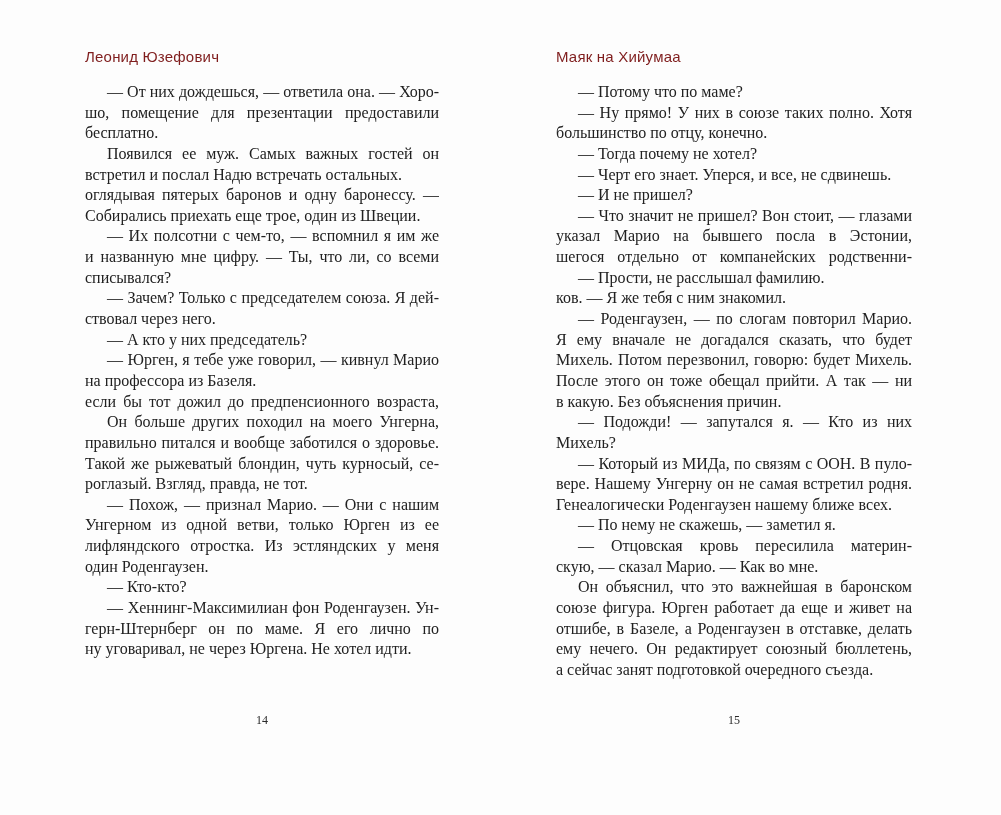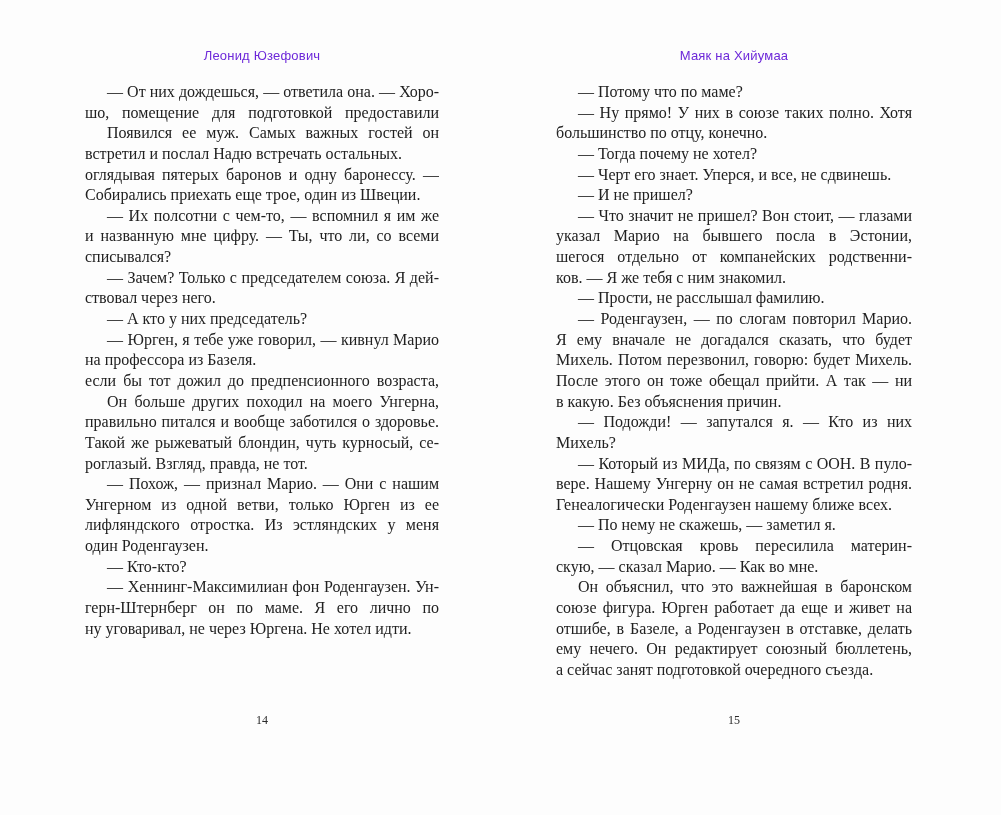--- a/index.html
+++ b/index.html
@@ -10,24 +10,23 @@
     font-family: "Liberation Serif", serif;
     position: relative;
     overflow: hidden;
   }
   .spread { position: absolute; inset: 0; }
   .page { position: absolute; top: 0; height: 815px; }
   .page.left  { left: 85px;  width: 354px; }
   .page.right { left: 556px; width: 356px; }
   .running-header {
     position: absolute; top: 48px; left: 0; right: 0;
-    text-align: center;
     font-family: "Liberation Sans", sans-serif;
-    font-size: 13px;
-    color: #6d28d9;
+    font-size: 15px;
+    color: #7f1d1d;
     letter-spacing: 0.2px;
   }
   .text-block { position: absolute; top: 82px; left: 0; right: 0; }
   .line {
     height: 20.65px;
     line-height: 20.65px;
     font-size: 16px;
     overflow: hidden;
     text-align: left;
   }
@@ -42,21 +41,22 @@
 </style>
 </head>
 <body>
 
 <div class="spread">
 
   <section class="page left">
     <div class="running-header">Леонид Юзефович</div>
     <div class="text-block">
         <div class="line j ind">— От них дождешься, — ответила она. — Хоро-</div>
-        <div class="line j">шо, помещение для подготовкой предоставили</div>
+        <div class="line j">шо, помещение для презентации предоставили</div>
+        <div class="line">бесплатно.</div>
         <div class="line j ind">Появился ее муж. Самых важных гостей он</div>
         <div class="line">встретил и послал Надю встречать остальных.</div>
         <div class="line j">оглядывая пятерых баронов и одну баронессу. —</div>
         <div class="line">Собирались приехать еще трое, один из Швеции.</div>
         <div class="line j ind">— Их полсотни с чем-то, — вспомнил я им же</div>
         <div class="line j">и названную мне цифру. — Ты, что ли, со всеми</div>
         <div class="line">списывался?</div>
         <div class="line j ind">— Зачем? Только с председателем союза. Я дей-</div>
         <div class="line">ствовал через него.</div>
         <div class="line ind">— А кто у них председатель?</div>
@@ -84,22 +84,22 @@
     <div class="text-block">
         <div class="line ind">— Потому что по маме?</div>
         <div class="line j ind">— Ну прямо! У них в союзе таких полно. Хотя</div>
         <div class="line">большинство по отцу, конечно.</div>
         <div class="line ind">— Тогда почему не хотел?</div>
         <div class="line ind">— Черт его знает. Уперся, и все, не сдвинешь.</div>
         <div class="line ind">— И не пришел?</div>
         <div class="line j ind">— Что значит не пришел? Вон стоит, — глазами</div>
         <div class="line j">указал Марио на бывшего посла в Эстонии, держав-</div>
         <div class="line j">шегося отдельно от компанейских родственни-</div>
+        <div class="line ind">— Прости, не расслышал фамилию.</div>
         <div class="line">ков. — Я же тебя с ним знакомил.</div>
-        <div class="line ind">— Прости, не расслышал фамилию.</div>
         <div class="line j ind">— Роденгаузен, — по слогам повторил Марио. —</div>
         <div class="line j">Я ему вначале не догадался сказать, что будет</div>
         <div class="line j">Михель. Потом перезвонил, говорю: будет Михель.</div>
         <div class="line j">После этого он тоже обещал прийти. А так — ни</div>
         <div class="line">в какую. Без объяснения причин.</div>
         <div class="line j ind">— Подожди! — запутался я. — Кто из них</div>
         <div class="line">Михель?</div>
         <div class="line j ind">— Который из МИДа, по связям с ООН. В пуло-</div>
         <div class="line j">вере. Нашему Унгерну он не самая встретил родня.</div>
         <div class="line">Генеалогически Роденгаузен нашему ближе всех.</div>

